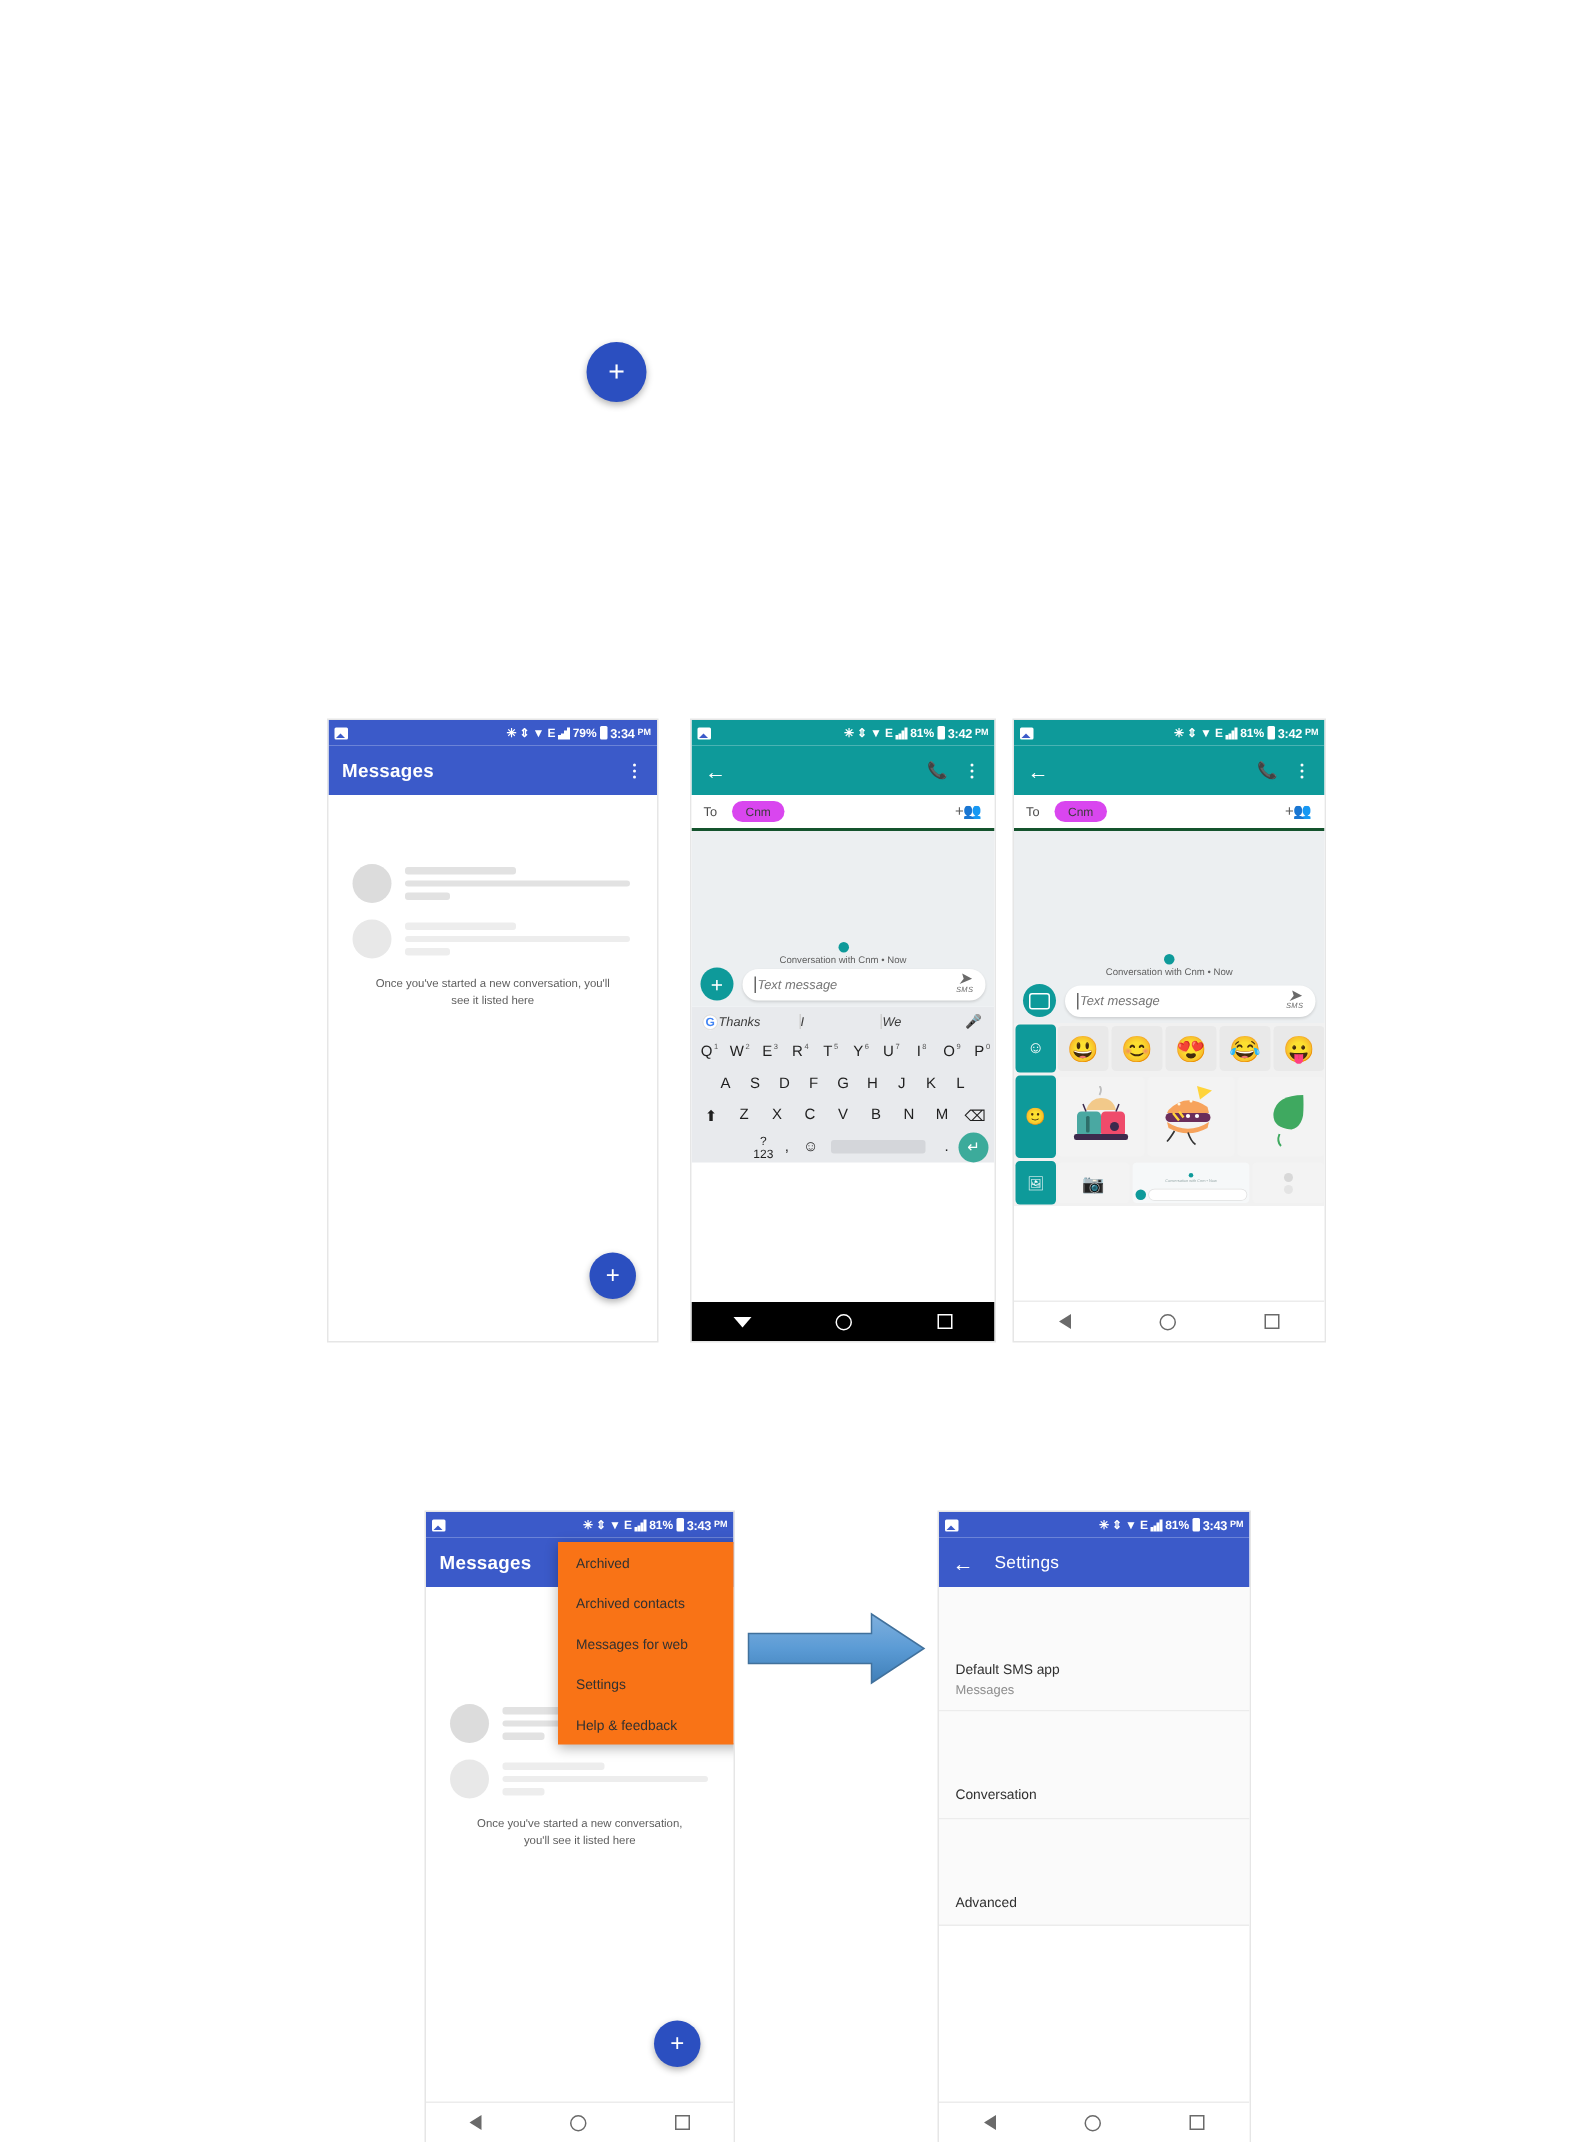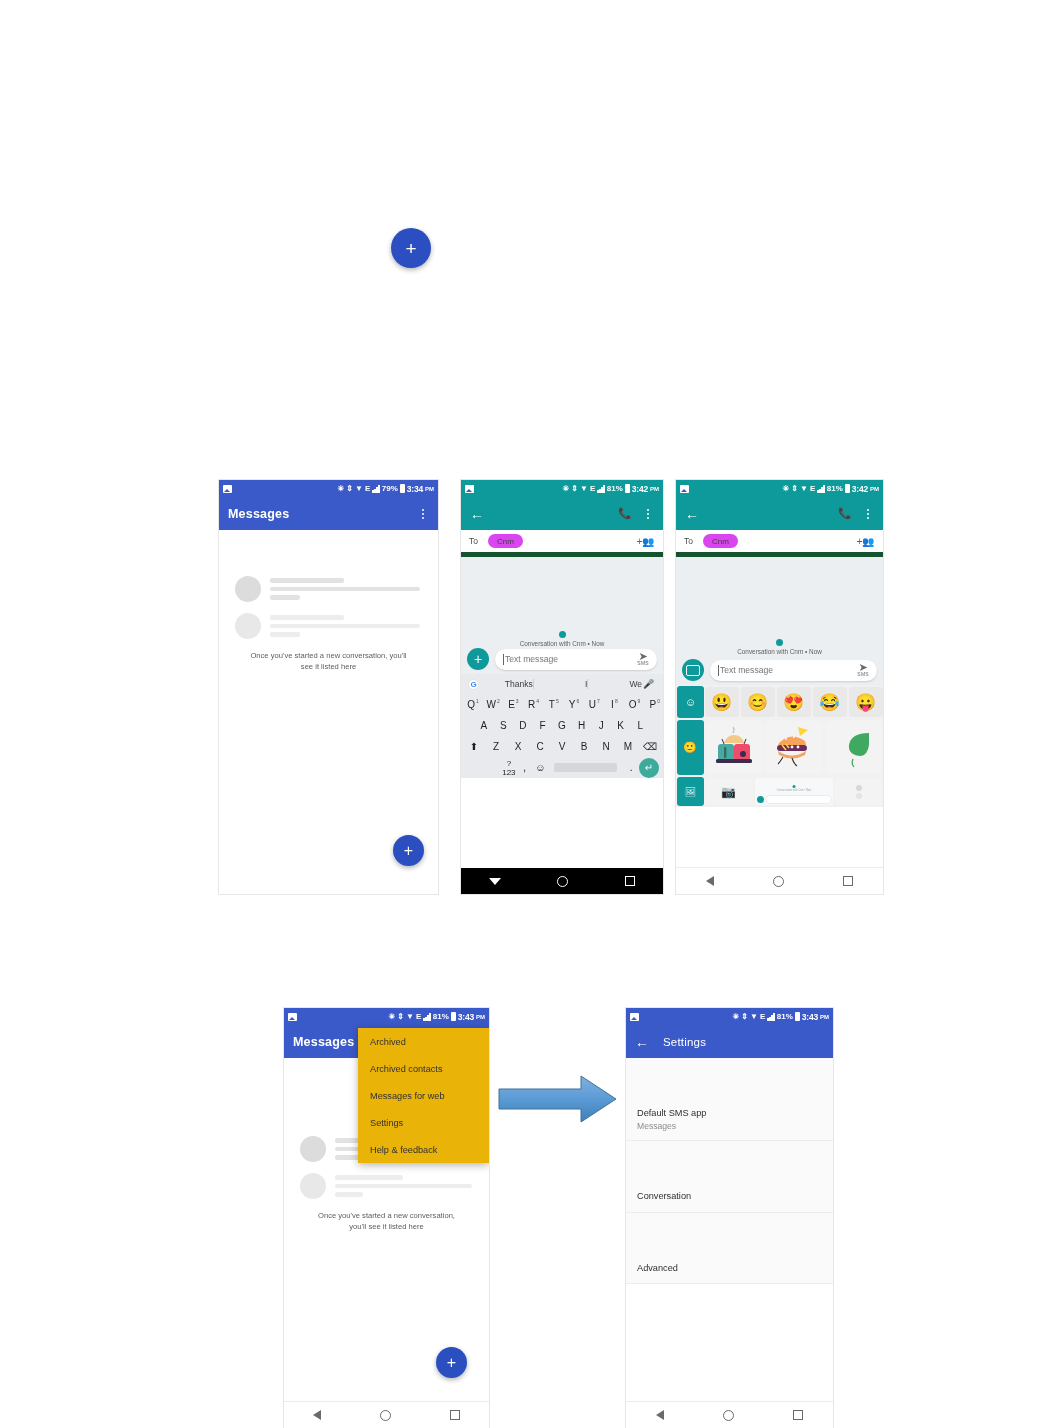--- a/index.html
+++ b/index.html
@@ -58,46 +58,46 @@
   .navbar.lightnav{background:#fff;border-top:1px solid #ececec;}
   .nv-tri{width:0;height:0;border-top:5px solid transparent;border-bottom:5px solid transparent;}
   .navbar.lightnav .nv-tri{border-right:8px solid #6a6a6a;}
   .nv-cir{width:9px;height:9px;border-radius:50%;border:1.5px solid #fff;}
   .navbar.lightnav .nv-cir{border-color:#6a6a6a;}
   .nv-sq{width:8px;height:8px;border:1.5px solid #fff;}
   .navbar.lightnav .nv-sq{border-color:#6a6a6a;}
   .nv-down{width:0;height:0;border-left:6px solid transparent;border-right:6px solid transparent;border-top:7px solid #fff;}
 
   
-  .to-row{display:flex;align-items:center;height:22px;background:#fff;padding:0 8px;border-bottom:5px solid #14532d;}
+  .to-row{display:flex;align-items:center;height:22px;background:#fff;padding:0 8px;border-bottom:2px solid #14532d;}
   .to-lbl{font-size:8.5px;color:#4c4c4c;margin-right:10px;}
   .chip{background:#d946ef;border-radius:9px;padding:2.5px 9px;font-size:8px;color:#3c3c3c;}
   .to-sp{flex:1;}
   .addppl{font-size:10px;color:#5a5a5a;}
   .conv-body{background:#eceff1;position:relative;}
   .conv-mark{position:absolute;left:0;right:0;text-align:center;}
   .conv-dot{width:7px;height:7px;border-radius:50%;background:#0e9a9a;margin:0 auto 2px;}
   .conv-label{font-size:6.4px;color:#5f5f5f;}
   .composer{position:absolute;left:0;right:0;display:flex;align-items:center;padding:0 6px;gap:6px;}
   .round-btn{width:22px;height:22px;border-radius:50%;background:#0e9a9a;display:flex;align-items:center;justify-content:center;color:#fff;flex:0 0 auto;}
   .round-btn .plus{font-size:14px;line-height:1;font-weight:300;}
   .kbd-ico{width:12px;height:9px;border:1.4px solid #fff;border-radius:2px;}
-  .msgfield{flex:1;background:#fff;border-radius:13px;height:21px;display:flex;align-items:center;padding:0 8px;box-shadow:0 1px 2px rgba(0,0,0,.14);}
+  .msgfield{flex:1;background:#fff;border-radius:13px;height:21px;display:flex;align-items:center;padding:0 8px;box-shadow:0 1px 2px rgba(0,0,0,.14);font-style:italic;}
   .msgfield .caret{width:1px;height:11px;background:#666;margin-right:1px;}
   .msgfield .ph{font-size:8.6px;color:#757575;flex:1;}
   .sendwrap{text-align:center;}
   .sendwrap .arrow{font-size:11px;color:#6a6a6a;line-height:8px;}
   .sendwrap .sms{font-size:5px;color:#6a6a6a;letter-spacing:.3px;}
 
   
   .kb{background:#e8eaed;}
   .kb-sugg{height:20px;display:flex;align-items:center;padding:0 7px;}
   .g-logo{width:11px;height:11px;border-radius:50%;background:#fff;box-shadow:0 0 0 1px #e0e0e0 inset;
     display:flex;align-items:center;justify-content:center;font-size:8px;font-weight:bold;color:#4285f4;}
-  .sugg{flex:1;text-align:right;font-size:8.5px;color:#3c3c3c;}
+  .sugg{flex:1;text-align:left;font-size:8.5px;color:#3c3c3c;font-style:italic;}
   .sugg.sep{border-left:1px solid #cfcfcf;}
   .mic{width:14px;text-align:center;font-size:9px;color:#3c3c3c;}
   .kb-row{display:flex;justify-content:center;align-items:center;height:21px;}
   .key{flex:1;text-align:center;font-size:10px;color:#1f1f1f;position:relative;font-weight:500;}
   .key sup{position:absolute;top:-1px;margin-left:1px;font-size:5px;color:#555;font-weight:normal;}
   .kb-row.r2{padding:0 13px;}
   .kb-row.r3{padding:0 2px;}
   .kb-row.r4{padding:0 4px;margin-left:36px;}
   .spacebar{flex:4;height:9px;background:#d4d6da;border-radius:2px;margin:0 6px;}
   .enterkey{width:20px;height:20px;border-radius:50%;background:#3cab9b;color:#fff;display:flex;align-items:center;justify-content:center;font-size:10px;}
@@ -106,21 +106,21 @@
   
   .palette{background:#f1f1f1;}
   .pal-row{display:flex;align-items:stretch;}
   .pal-tab{width:27px;flex:0 0 auto;background:#0e9a9a;display:flex;align-items:center;justify-content:center;color:#fff;margin:1px;border-radius:3px;}
   .pal-cells{flex:1;display:flex;gap:2px;padding:2px 0;overflow:hidden;}
   .cell{flex:1;background:#e9e9e9;border-radius:3px;display:flex;align-items:center;justify-content:center;}
   .cell.white{background:#f3f3f3;}
   .emoji{font-size:17px;line-height:1;}
 
   
-  .popup{position:absolute;background:#eab308;box-shadow:0 2px 8px rgba(0,0,0,.30);z-index:20;}
+  .popup{position:absolute;background:#f97316;box-shadow:0 2px 8px rgba(0,0,0,.30);z-index:20;margin-left:14px;}
   .popup .mi{padding:8.5px 12px;font-size:9.2px;color:#313131;white-space:nowrap;}
 
   
   .set-item{padding:9px 11px;border-bottom:1px solid #ececec;position:relative;background:#fafafa;}
   .set-title{font-size:9.2px;color:#2f2f2f;line-height:1.35;margin-top:40px;}
   .set-sub{font-size:8.6px;color:#8c8c8c;margin-top:2px;}
   .toggle{position:absolute;right:12px;top:50%;transform:translateY(-50%);width:24px;height:9px;border-radius:5px;background:#a9bce8;}
   .toggle .knob{position:absolute;right:-2px;top:-3px;width:15px;height:15px;border-radius:50%;background:#2b5ed0;}
 
   

